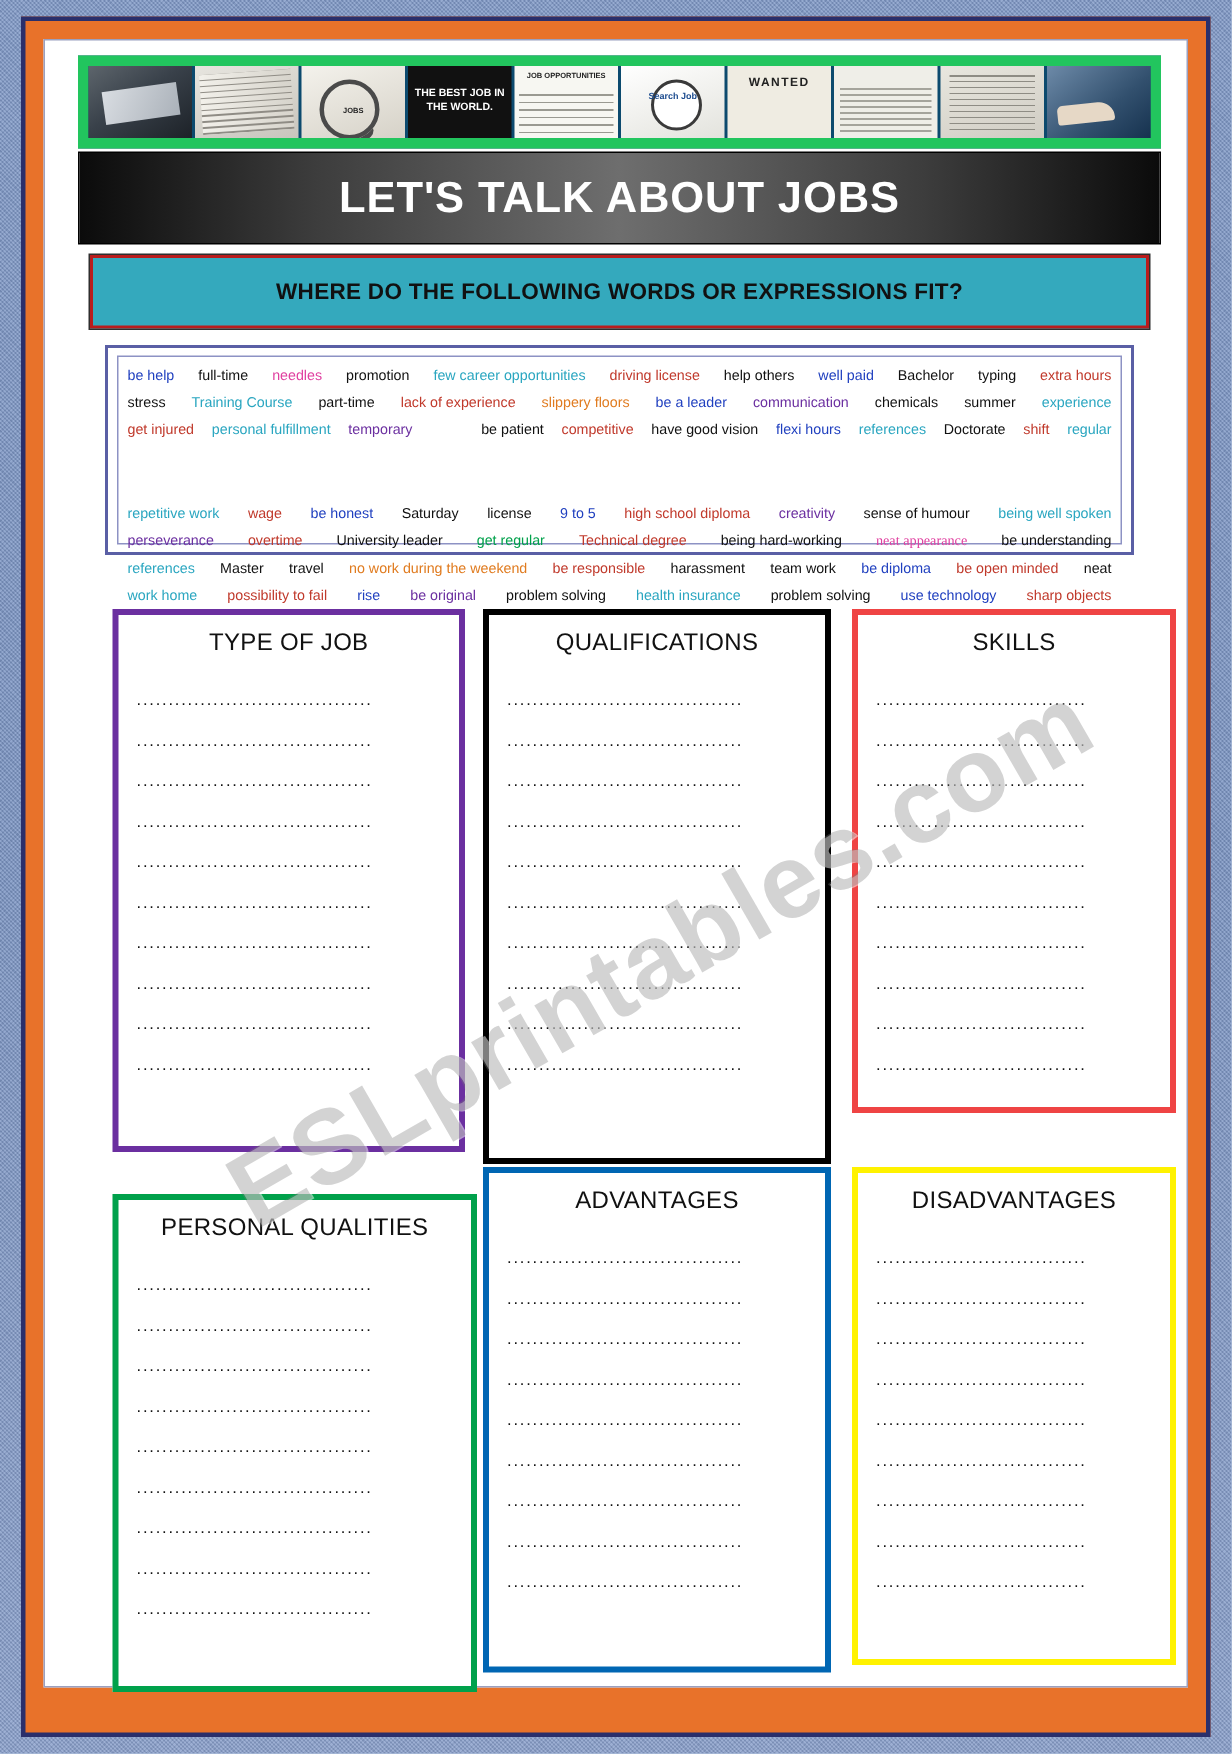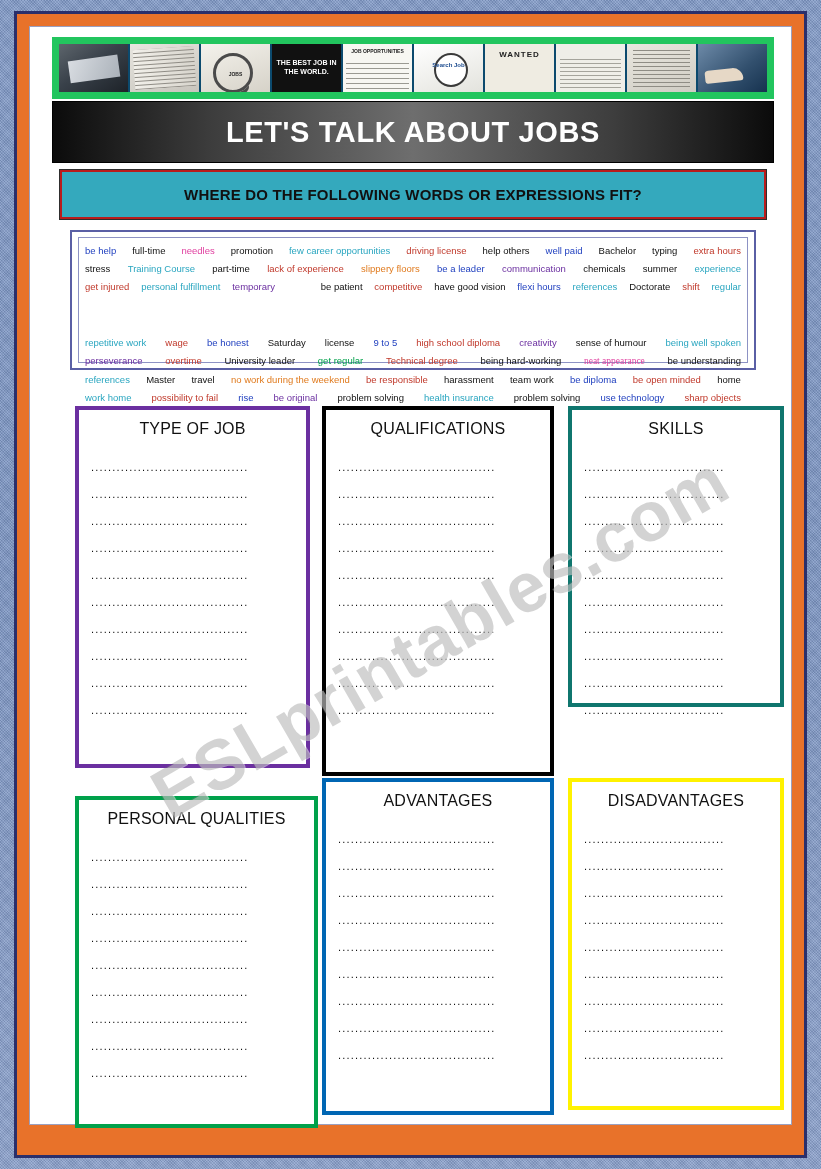--- a/index.html
+++ b/index.html
@@ -245,21 +245,21 @@
   .dotline {
     font-size: 11px;
     color: #111;
     letter-spacing: 1.2px;
     line-height: 27px;
     white-space: nowrap;
     overflow: hidden;
   }
   #box-type     { left: 45px;  top: 379px; width: 235px; height: 362px; border: 4px solid #6b2fa0; }
   #box-qual     { left: 292px; top: 379px; width: 232px; height: 370px; border: 4px solid #000000; }
-  #box-skills   { left: 538px; top: 379px; width: 216px; height: 301px; border: 4px solid #0f766e; }
+  #box-skills   { left: 538px; top: 379px; width: 216px; height: 336px; border: 4px solid #ef4444; }
   #box-personal { left: 45px;  top: 769px; width: 243px; height: 332px; border: 4px solid #00a14b; }
   #box-adv      { left: 292px; top: 751px; width: 232px; height: 337px; border: 4px solid #0066b3; }
   #box-dis      { left: 538px; top: 751px; width: 216px; height: 332px; border: 4px solid #fff200; }
   
   #watermark {
     position: absolute;
     left: 90px;
     top: 330px;
     width: 640px;
     height: 560px;
@@ -383,21 +383,21 @@
           <div class="wb-row">
             <span class="wb-word" style="color: rgb(42, 166, 192);">references</span>
             <span class="wb-word" style="color: rgb(17, 17, 17);">Master</span>
             <span class="wb-word" style="color: rgb(17, 17, 17);">travel</span>
             <span class="wb-word" style="color: rgb(224, 123, 31);">no work during the weekend</span>
             <span class="wb-word" style="color: rgb(192, 57, 43);">be responsible</span>
             <span class="wb-word" style="color: rgb(17, 17, 17);">harassment</span>
             <span class="wb-word" style="color: rgb(17, 17, 17);">team work</span>
             <span class="wb-word" style="color: rgb(31, 63, 191);">be diploma</span>
             <span class="wb-word" style="color: rgb(192, 57, 43);">be open minded</span>
-            <span class="wb-word" style="color: rgb(17, 17, 17);">home</span>
+            <span class="wb-word" style="color: rgb(17, 17, 17);">neat</span>
           </div>
           <div class="wb-row">
             <span class="wb-word" style="color: rgb(42, 166, 192);">work home</span>
             <span class="wb-word" style="color: rgb(192, 57, 43);">possibility to fail</span>
             <span class="wb-word" style="color: rgb(31, 63, 191);">rise</span>
             <span class="wb-word" style="color: rgb(107, 47, 160);">be original</span>
             <span class="wb-word" style="color: rgb(17, 17, 17);">problem solving</span>
             <span class="wb-word" style="color: rgb(42, 166, 192);">health insurance</span>
             <span class="wb-word" style="color: rgb(17, 17, 17);">problem solving</span>
             <span class="wb-word" style="color: rgb(31, 63, 191);">use technology</span>

